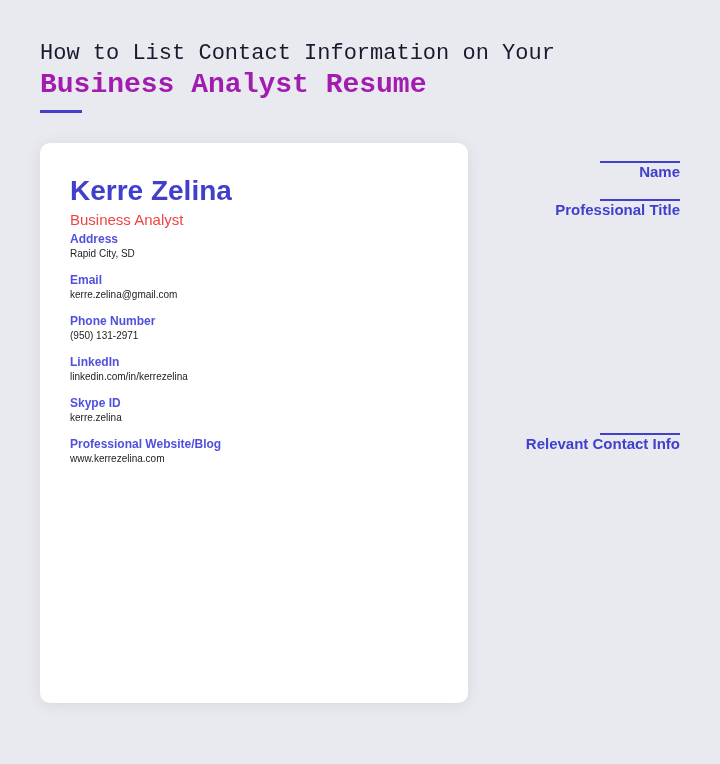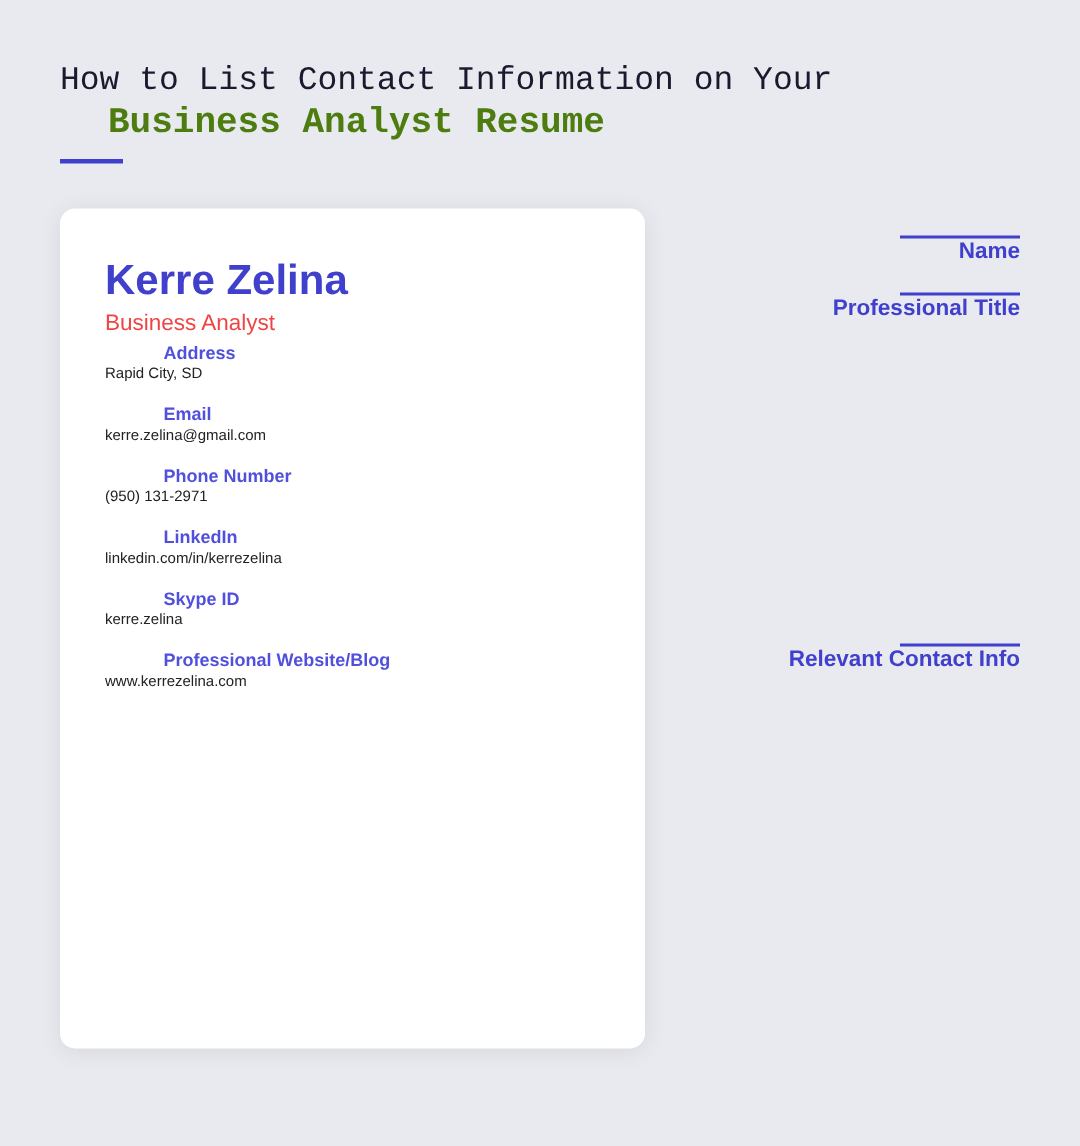--- a/index.html
+++ b/index.html
@@ -17,46 +17,45 @@
     }
 
     .page-title-top {
       font-size: 22px;
       font-weight: 400;
       color: #1a1a2e;
       line-height: 1.3;
     }
 
     .page-title-bold {
-      font-size: 24px;
+      font-size: 28px;
       font-weight: 900;
-      color: #4d7c0f;
+      color: #a21caf;
       display: block;
-      margin-left: 32px;
     }
 
     .accent-line {
       width: 42px;
       height: 3px;
       background-color: #4040cc;
       margin-top: 10px;
     }
 
     .content-area {
       display: flex;
       align-items: flex-start;
       gap: 0;
       position: relative;
     }
 
     .resume-card {
       background: #ffffff;
       border-radius: 10px;
       padding: 32px 30px 40px 30px;
-      width: 390px;
+      width: 428px;
       min-height: 560px;
       box-shadow: 0 2px 16px rgba(0,0,0,0.08);
       flex-shrink: 0;
     }
 
     .resume-name {
       font-size: 28px;
       font-weight: 700;
       color: #4040cc;
       margin-bottom: 4px;
@@ -78,21 +77,20 @@
 
     .info-item {
       margin-bottom: 14px;
     }
 
     .info-label {
       font-size: 12px;
       font-weight: 700;
       color: #5050dd;
       margin-bottom: 2px;
-      margin-left: 39px;
     }
 
     .info-value {
       font-size: 10px;
       color: #222222;
       font-weight: 400;
     }
 
     
     .annotations {

